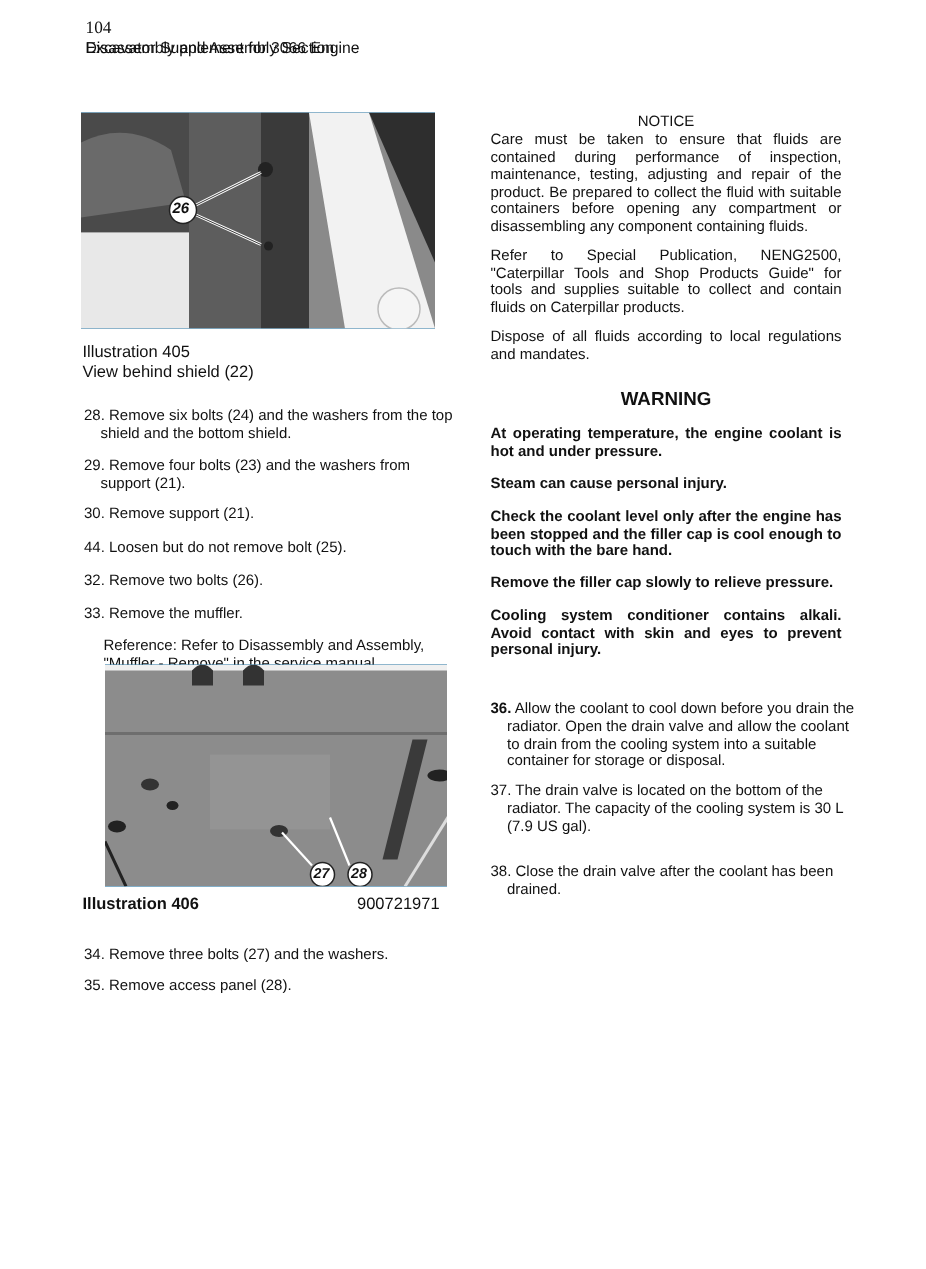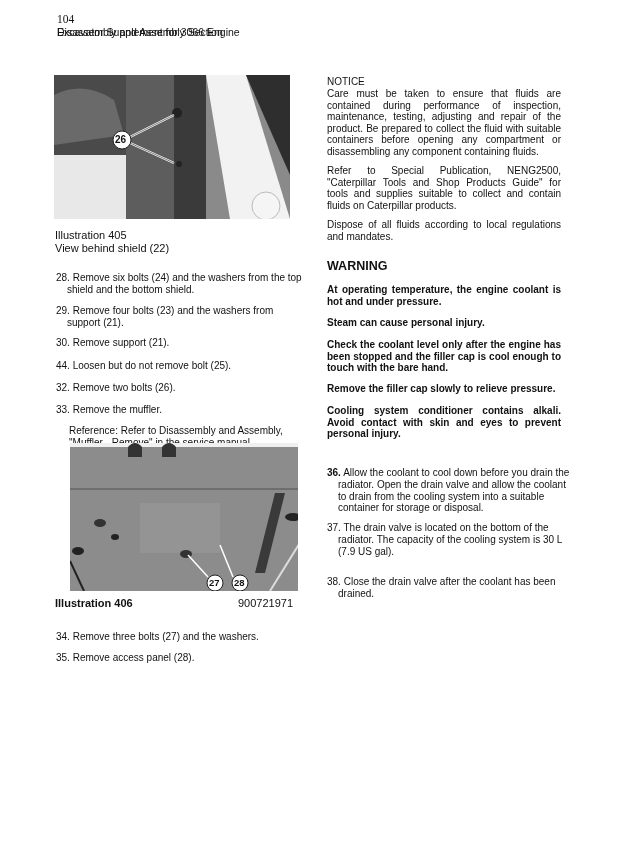--- a/index.html
+++ b/index.html
@@ -1,26 +1,26 @@
 <!DOCTYPE html>
 <html><head>
 <meta charset="utf-8">
 <style>
   html, body { margin: 0; padding: 0; background: #ffffff; }
   body { width: 617px; height: 846px; position: relative; overflow: hidden; color: #111; font-family: "Liberation Sans", sans-serif; }
   .abs { position: absolute; text-align: right; }
   .page-num { left: 57px; top: 13px; font-family: "Liberation Serif", serif; font-size: 11.5px; }
   .hdr { left: 57px; font-size: 10.5px; line-height: 12px; }
-  .photo { position: absolute; overflow: hidden; background: #0369a1; }
+  .photo { position: absolute; overflow: hidden; background: #0369a1; font-style: italic; }
   .cap { font-size: 11px; line-height: 13px; }
   .step { position: absolute; font-size: 10px; line-height: 11.8px; width: 236px; margin-top: 12px; }
   .hang { padding-left: 11px; text-indent: -11px; }
   .rc { position: absolute; left: 327px; width: 234px; font-size: 10px; line-height: 11.6px; text-align: justify; }
   .bold { font-weight: bold; }
-  .center { text-align: left; }
+  .center { text-align: center; }
 </style>
 </head>
 <body>
 
 <div class="abs page-num">104</div>
 <div class="abs hdr" style="top:26px;">Excavator Supplement for 3066 Engine</div>
 <div class="abs hdr" style="top:26px;">Disassembly  and  Assembly  Section</div>
 
 <div class="photo" style="left:54px; top:75px; width:236px; height:144px;">
   <svg width="236" height="144" viewBox="0 0 236 144">

